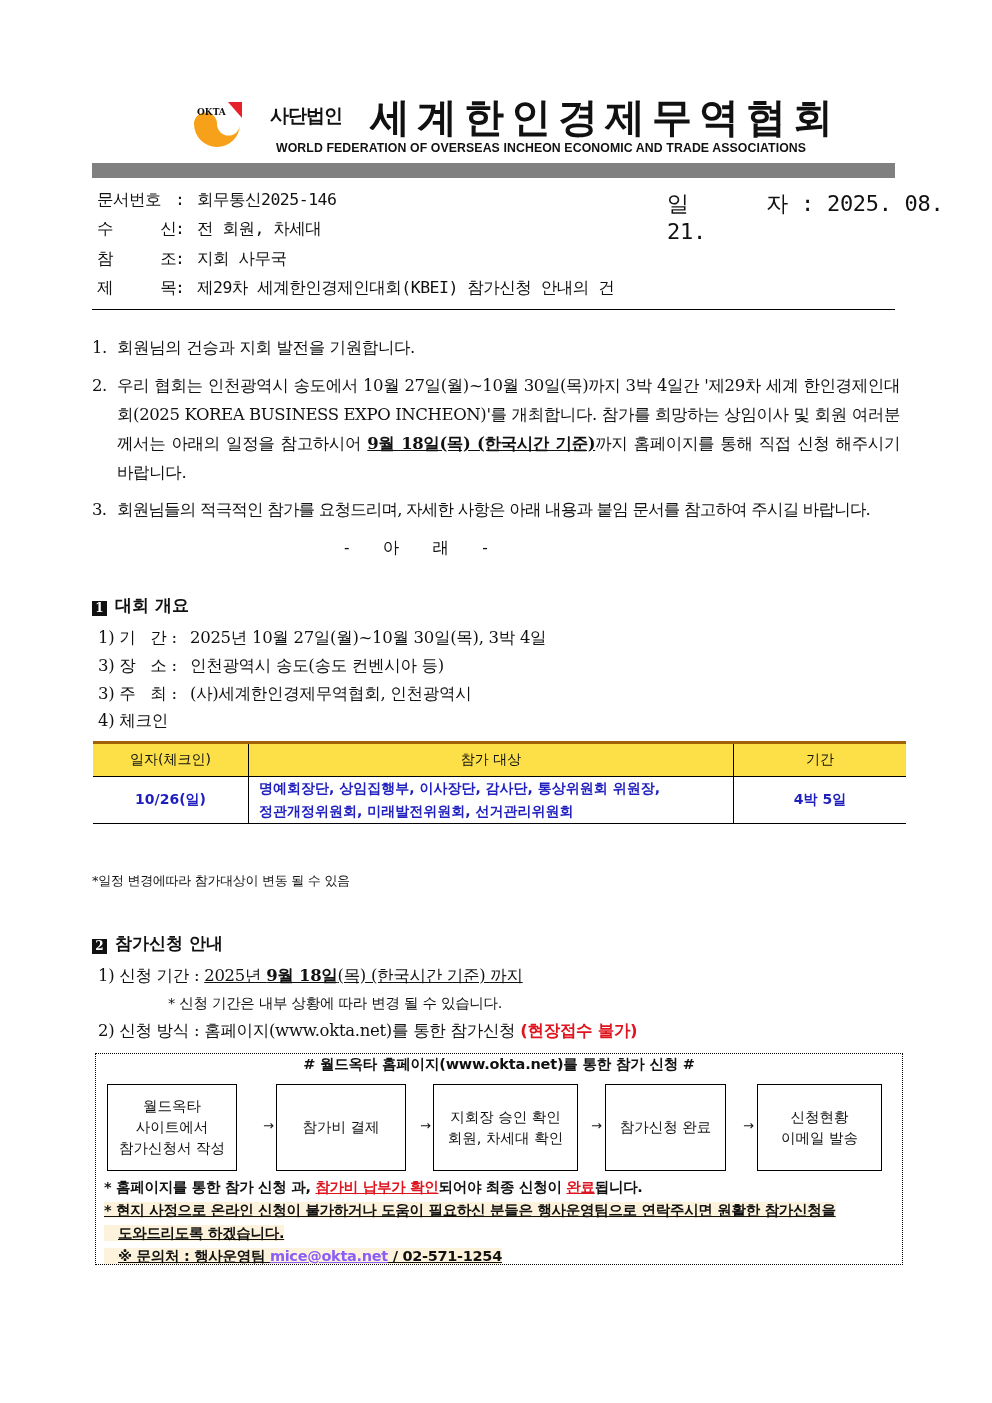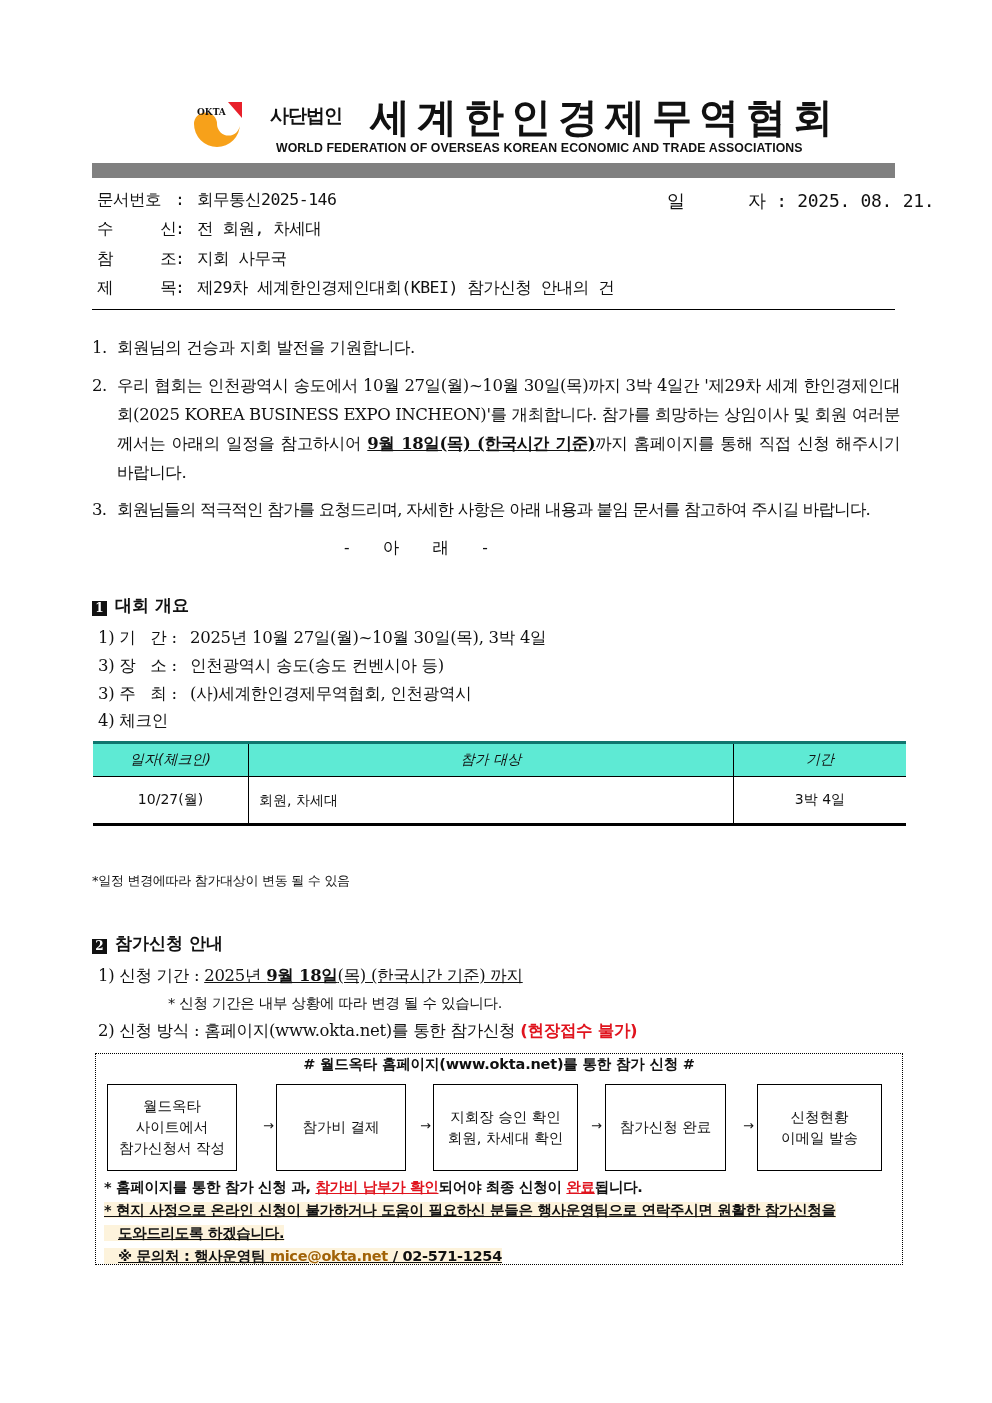--- a/index.html
+++ b/index.html
@@ -15,21 +15,21 @@
   .org-name { left: 370px; top: 90px; font-size: 40px; font-weight: bold;
               font-family: "DejaVu Sans", sans-serif; letter-spacing: 7px; }
   .org-eng { left: 276px; top: 141px; font-size: 12.3px; font-weight: bold;
              font-family: "Liberation Sans", sans-serif; letter-spacing: 0.1px; }
   .grey-bar { left: 92px; top: 163px; width: 803px; height: 15px; background: #808080; }
 
   
   .meta { left: 97px; font-size: 16.5px; font-family: "DejaVu Sans Mono", monospace; letter-spacing: -0.5px; }
   .meta .lbl { display: inline-block; width: 78px; }
   .meta .colon { display: inline-block; width: 22px; }
-  .meta-date { left: 667px; top: 189px; font-size: 18px; font-family: "DejaVu Sans Mono", monospace; letter-spacing: -0.3px;}
+  .meta-date { left: 667px; top: 189px; font-size: 22px; font-family: "DejaVu Sans Mono", monospace; letter-spacing: -0.3px;}
   .rule { left: 92px; top: 309px; width: 803px; height: 1px; background: #000; }
 
   .para { left: 92px; width: 808px; font-size: 16.5px; line-height: 29px; letter-spacing: -0.4px;
           font-family: "DejaVu Serif", serif; }
   .para .num { position: absolute; left: 0; }
   .para .txt { display: block; padding-left: 25px; text-align: justify; text-align-last: left; }
   .u-bold { font-weight: bold; text-decoration: underline; margin-top: 40px; }
   .center-mark { left: 0; width: 846px; top: 537px; text-align: center; font-size: 16.5px; letter-spacing: 14px; }
 
   .sec-head { left: 92px; font-size: 17px; font-weight: bold; font-family: "DejaVu Sans", sans-serif; }
@@ -37,56 +37,56 @@
            font-size: 12px; line-height: 15px; text-align: center; margin-right: 8px; vertical-align: -1px; font-family: "DejaVu Serif", serif;}
   .item { left: 98px; font-size: 16.5px; font-family: "DejaVu Serif", serif; letter-spacing: -0.3px; }
   .item .lbl { display: inline-block; width: 92px; }
 
   
   table.sched { position: absolute; left: 93px; top: 741px; width: 813px; border-collapse: collapse;
                 font-family: "DejaVu Sans", sans-serif; font-size: 14px; }
   table.sched th, table.sched td { border: 1px solid #000; text-align: center; padding: 0; }
   table.sched tr > *:first-child { border-left: none; }
   table.sched tr > *:last-child { border-right: none; }
-  table.sched thead th { background: #5eead4; height: 32px; font-weight: normal; border-top: 3px solid #0f766e; font-style: italic; }
+  table.sched thead th { background: #fde047; height: 32px; font-weight: normal; border-top: 3px solid #a16207; }
   table.sched tbody tr.r1 td { height: 46px; color: #1f1fbf; font-weight: bold; }
   table.sched tbody tr.r2 td { height: 46px; border-bottom: 3px solid #000; }
   table.sched td.left { text-align: left; padding-left: 10px; line-height: 23px; }
   .col1 { width: 155px; } .col3 { width: 172px; }
   .note-small { left: 92px; top: 872px; font-size: 13px; font-family: "DejaVu Sans", sans-serif; letter-spacing: -0.3px; }
 
   .sub-note { left: 168px; top: 994px; font-size: 14.5px; font-family: "DejaVu Sans", sans-serif; letter-spacing: -0.3px; }
   .red { color: #e0141e; font-weight: bold; }
   .ul { text-decoration: underline; }
 
   
   .dashbox { left: 95px; top: 1053px; width: 808px; height: 212px; border: 1.5px dotted #000; box-sizing: border-box; }
   .dash-title { left: 95px; width: 808px; top: 1055px; text-align: center; font-size: 14.5px; font-weight: bold;
                 font-family: "DejaVu Sans", sans-serif; letter-spacing: -0.2px; }
   .step { border: 1.5px solid #000; box-sizing: border-box; top: 1084px; height: 87px;
           display: flex; align-items: center; justify-content: center; text-align: center;
           font-size: 14.5px; line-height: 21px; font-family: "DejaVu Sans", sans-serif; }
   .arrow { top: 1118px; font-size: 13px; font-family: "DejaVu Sans", sans-serif; }
   .fnote { left: 104px; font-size: 14.5px; font-weight: bold; font-family: "DejaVu Sans", sans-serif; letter-spacing: -0.3px; }
   .hl { background: #fdf3dc; }
-  .blue { color: #a16207; }
+  .blue { color: #8b5cf6; text-decoration: underline; }
 </style>
 </head>
 <body>
 
 <div class="abs logo">
   <svg width="54" height="54" viewBox="0 0 54 54">
     <path d="M38 2 L52 2 L52 18 Z" fill="#e8202a"></path>
     <path d="M4 24 A23 23 0 0 0 50 24 A11.5 11.5 0 0 1 27 24 A11.5 11.5 0 0 0 4 24 Z" fill="#f7a11a"></path>
     <text x="7" y="15" font-size="9" font-weight="bold" font-family="DejaVu Serif, serif" fill="#111">OKTA</text>
   </svg>
 </div>
 <div class="abs org-prefix">사단법인</div>
 <div class="abs org-name">세계한인경제무역협회</div>
-<div class="abs org-eng">WORLD FEDERATION OF OVERSEAS KOREAN ECONOMIC AND TRADE ASSOCIATIONS</div>
+<div class="abs org-eng">WORLD FEDERATION OF OVERSEAS INCHEON ECONOMIC AND TRADE ASSOCIATIONS</div>
 <div class="abs grey-bar"></div>
 
 <div class="abs meta" style="top:189px">
   <span class="lbl">문서번호</span><span class="colon">:</span><span>회무통신2025-146</span>
 </div>
 <div class="abs meta-date">
   <span style="white-space:pre">일      자</span> <span>:</span> <span>2025. 08. 21.</span>
 </div>
 <div class="abs meta" style="top:218px">
   <span class="lbl" style="white-space:pre">수     신</span><span class="colon">:</span><span>전 회원, 차세대</span>
@@ -131,24 +131,24 @@
 
 <table class="sched">
   <thead>
     <tr>
       <th class="col1">일자(체크인)</th>
       <th>참가 대상</th>
       <th class="col3">기간</th>
     </tr>
   </thead>
   <tbody>
-    <tr class="r2">
-      <td>10/27(월)</td>
-      <td class="left">회원, 차세대</td>
-      <td>3박 4일</td>
+    <tr class="r1">
+      <td>10/26(일)</td>
+      <td class="left"><span>명예회장단, 상임집행부, 이사장단, 감사단, 통상위원회 위원장,</span><br><span>정관개정위원회, 미래발전위원회, 선거관리위원회</span></td>
+      <td>4박 5일</td>
     </tr>
   </tbody>
 </table>
 <div class="abs note-small">*일정 변경에따라 참가대상이 변동 될 수 있음</div>
 
 <div class="abs sec-head" style="top:932px">
   <span class="badge">2</span><span>참가신청 안내</span>
 </div>
 <div class="abs item" style="top:965px">
   <span>1) 신청 기간 :</span>

